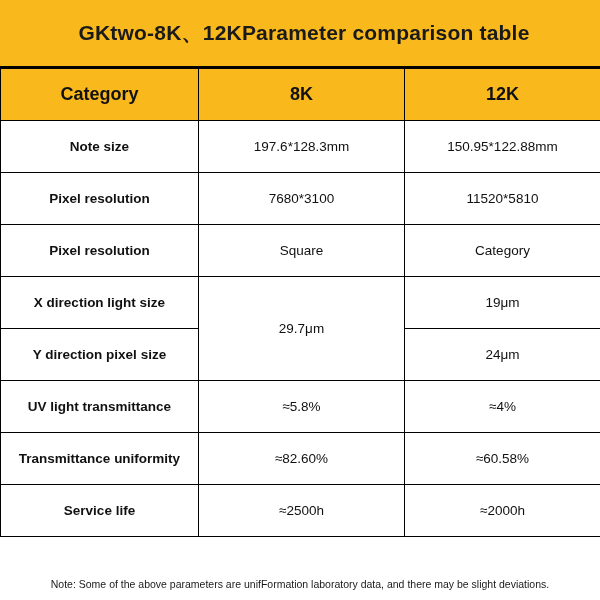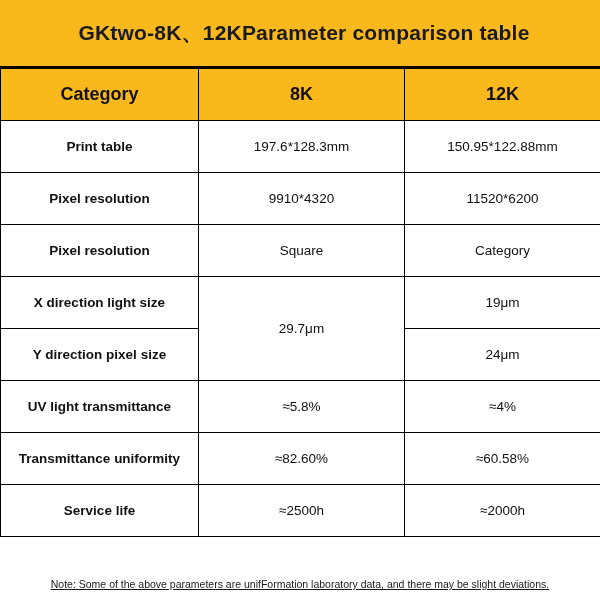--- a/index.html
+++ b/index.html
@@ -72,21 +72,20 @@
   .note {
     position: absolute;
     left: 0;
     right: 0;
     bottom: 10px;
     text-align: center;
     font-size: 10.5px;
     color: #1a1a1a;
     padding: 0 16px;
     box-sizing: border-box;
-    text-decoration: underline;
   }
 </style>
 </head>
 <body>
 
 <div class="page">
 
   <div class="title-bar">
     <div class="title-text">GKtwo-8K、12KParameter comparison table</div>
   </div>
@@ -99,28 +98,28 @@
     </colgroup>
     <thead>
       <tr>
         <th>Category</th>
         <th>8K</th>
         <th>12K</th>
       </tr>
     </thead>
     <tbody>
       <tr>
-        <td class="cat">Print table</td>
+        <td class="cat">Note size</td>
         <td>197.6*128.3mm</td>
         <td>150.95*122.88mm</td>
       </tr>
       <tr>
         <td class="cat">Pixel resolution</td>
-        <td>9910*4320</td>
-        <td>11520*6200</td>
+        <td>7680*3100</td>
+        <td>11520*5810</td>
       </tr>
       <tr>
         <td class="cat">Pixel resolution</td>
         <td>Square</td>
         <td>Category</td>
       </tr>
       <tr>
         <td class="cat">X direction light size</td>
         <td rowspan="2">29.7μm</td>
         <td>19μm</td>

